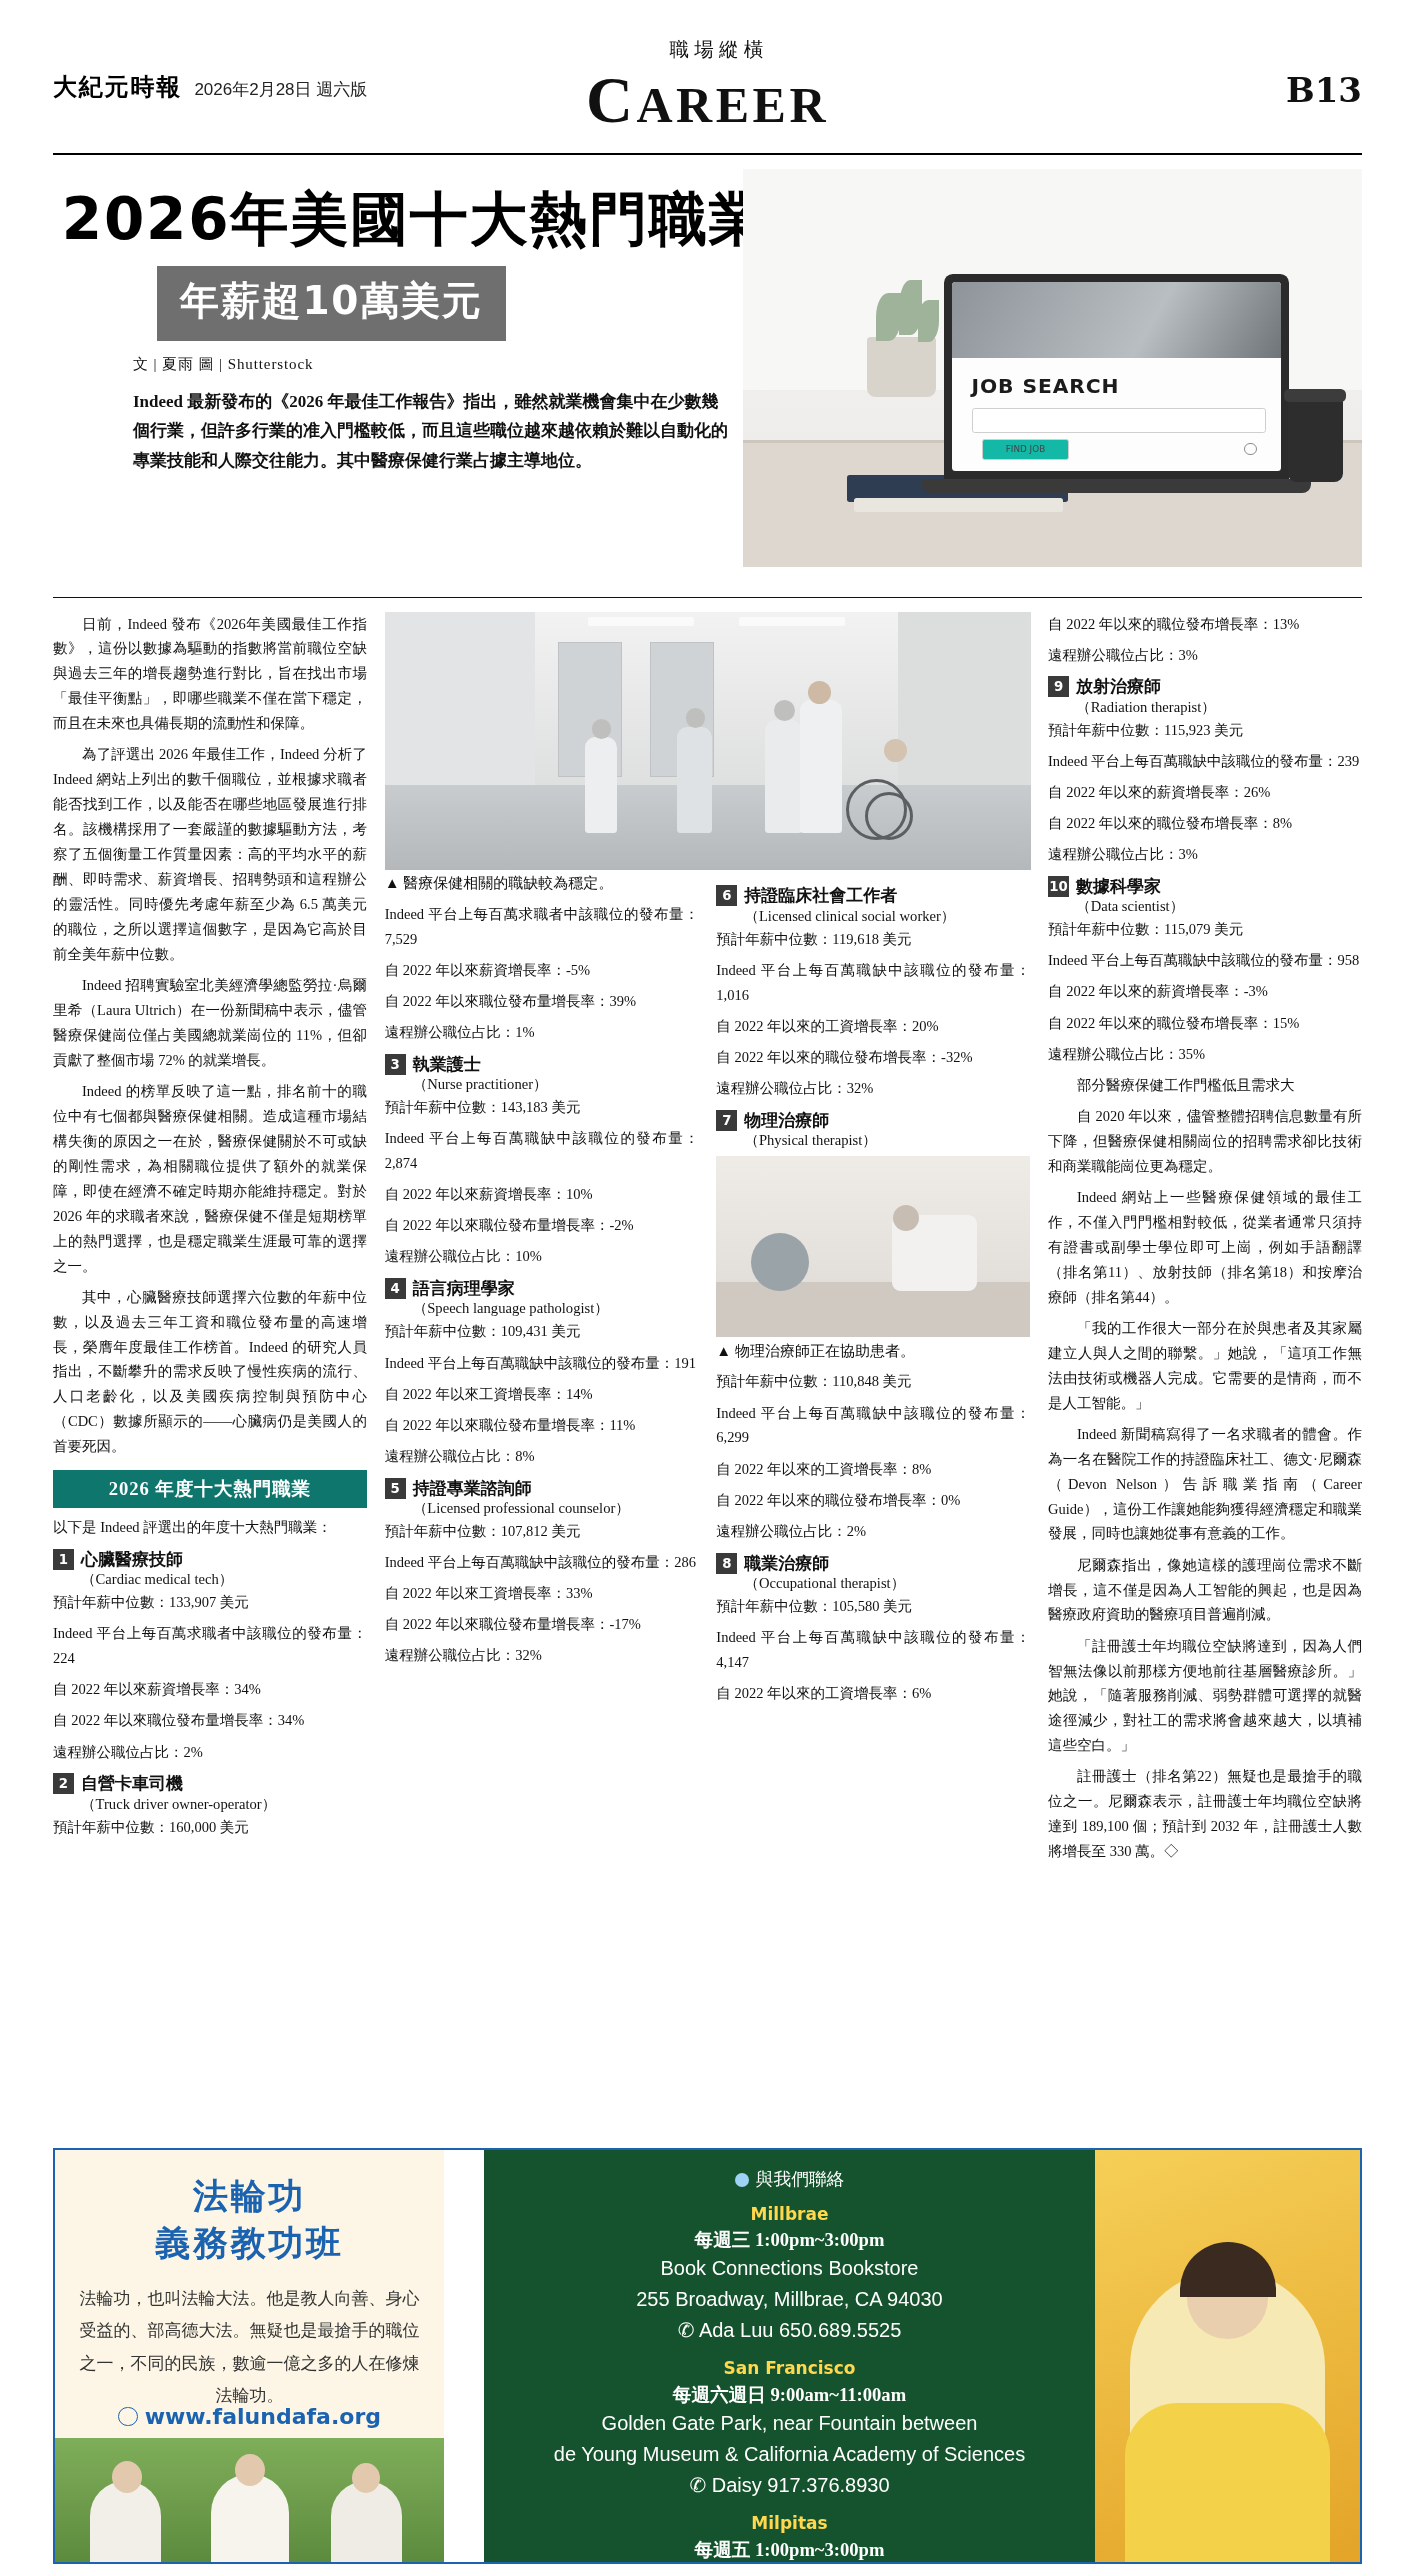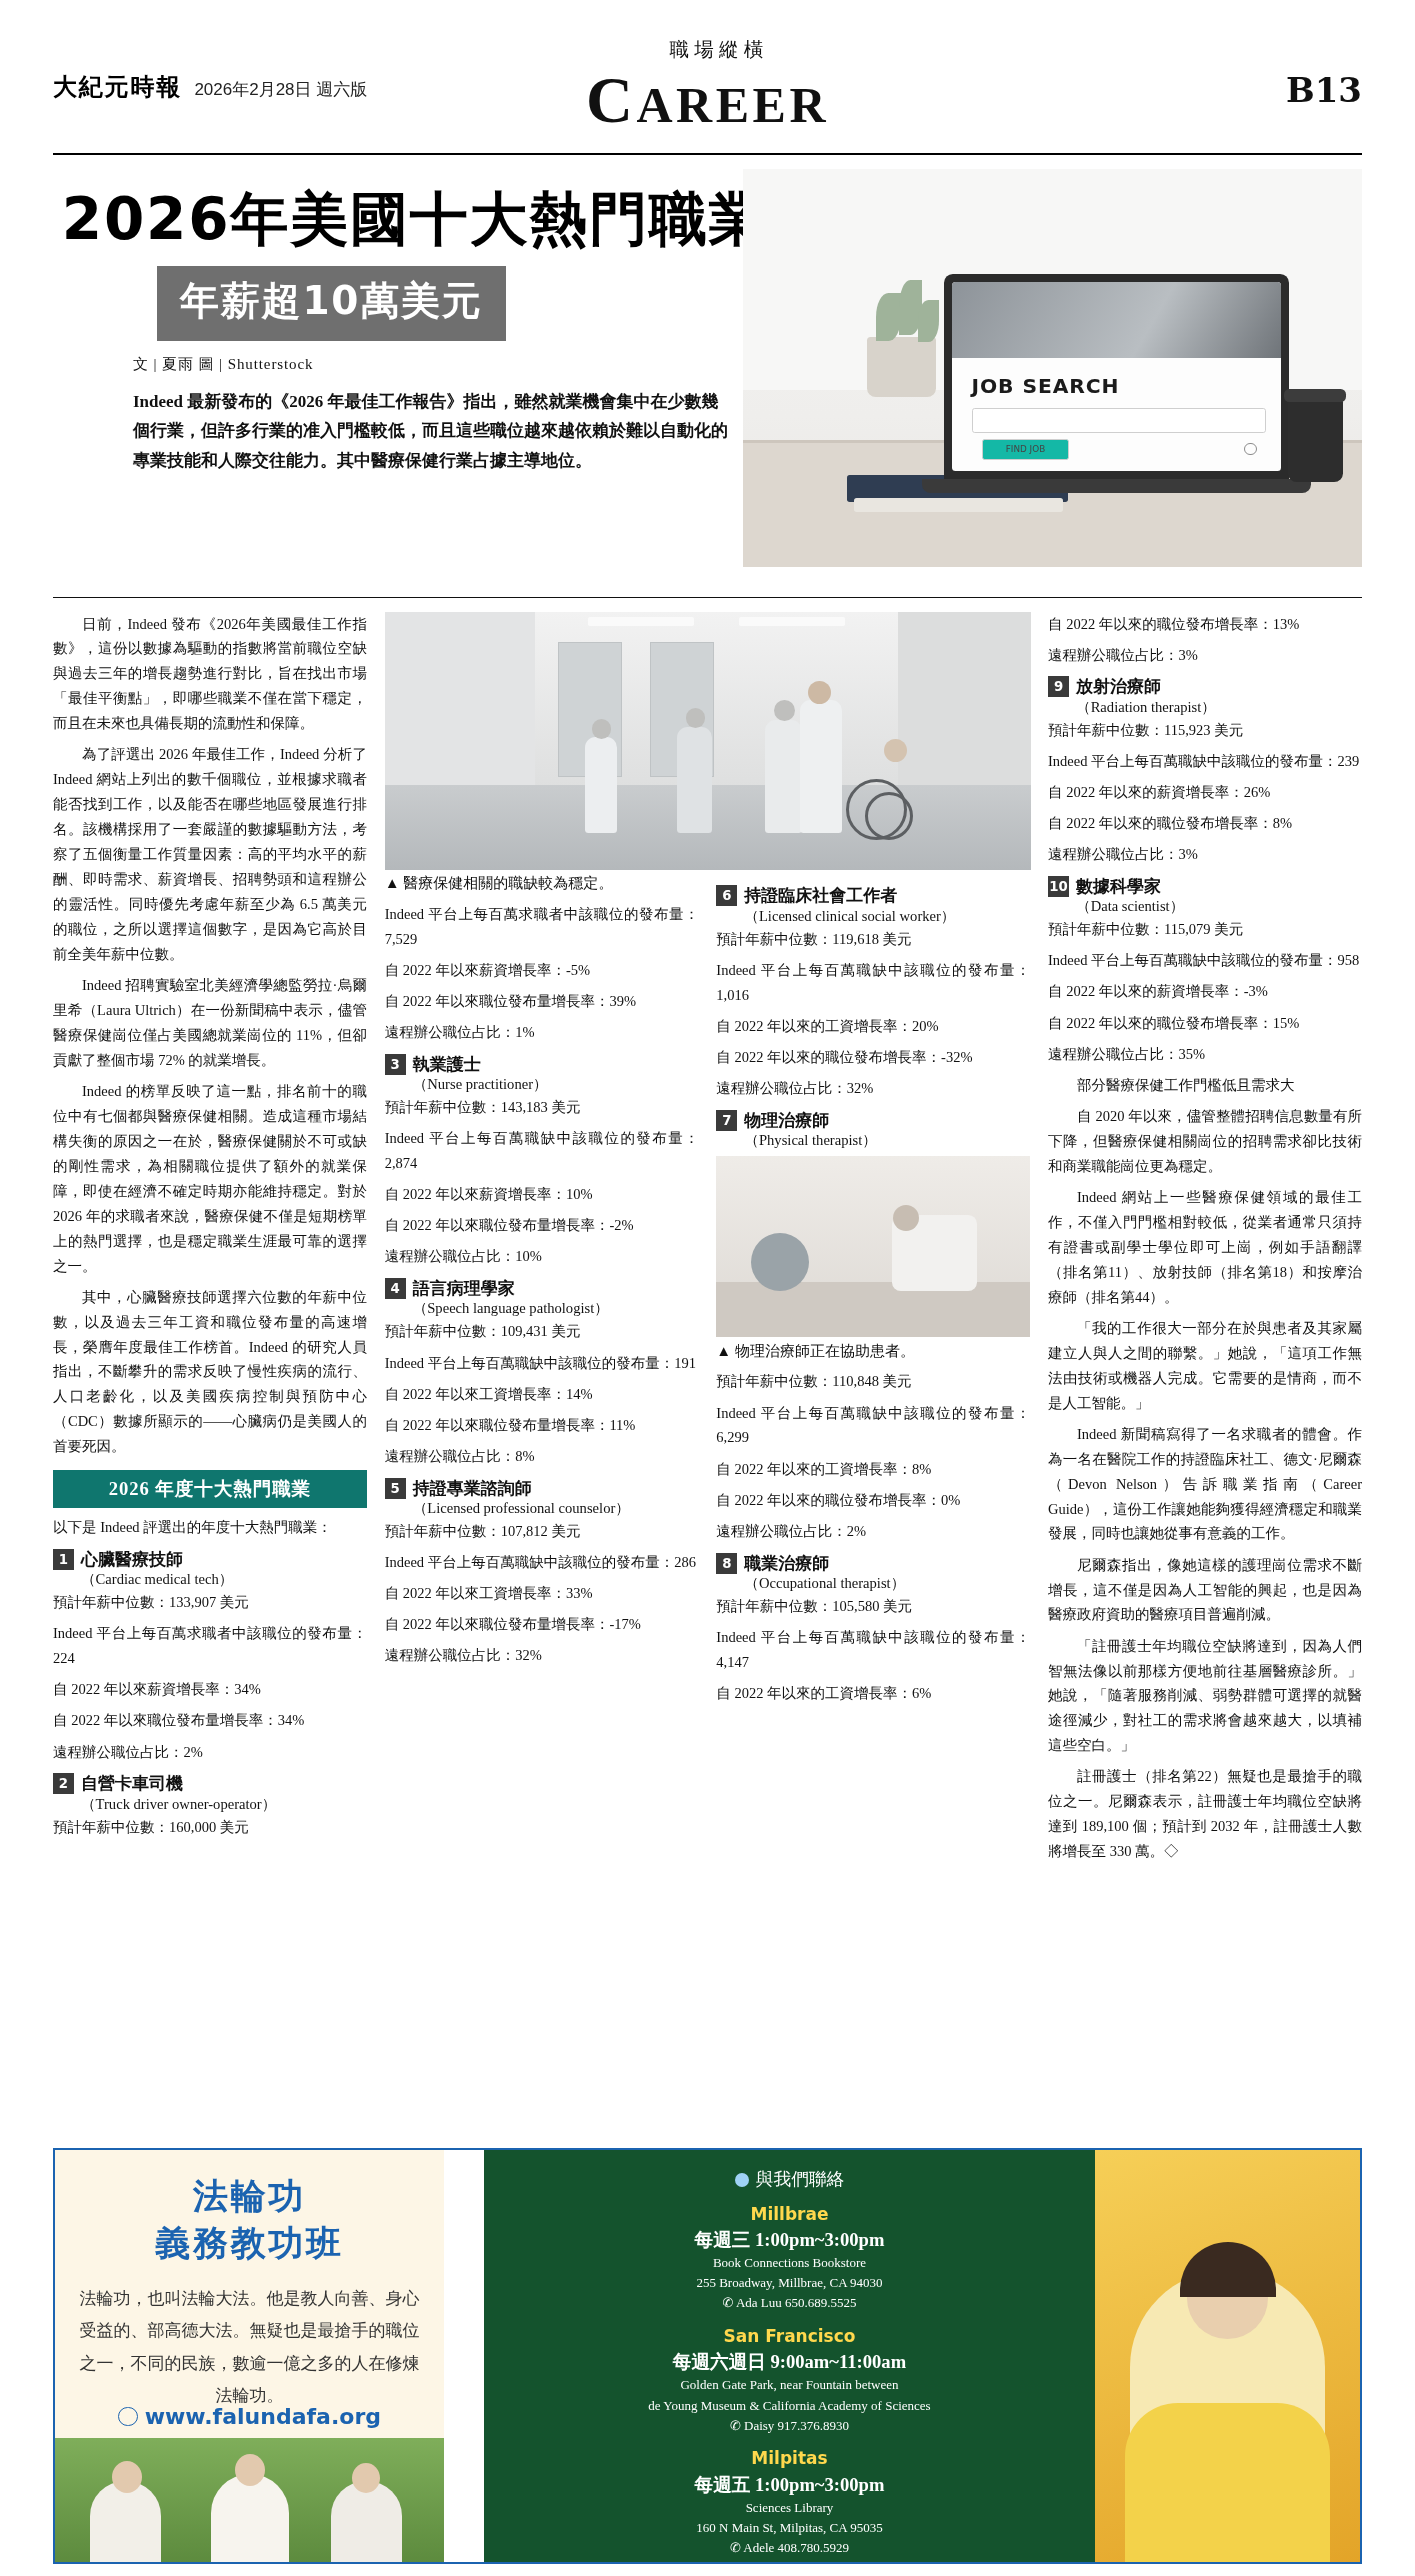--- a/index.html
+++ b/index.html
@@ -90,21 +90,21 @@
   .ad-left{width:389px;background:#fdf6e6;position:relative;padding:23px 19.5px;box-sizing:border-box;}
   .ad-h1{color:#1b63b0;font-weight:bold;font-size:35px;text-align:center;letter-spacing:2.7px;line-height:1.35;font-family:"DejaVu Sans",sans-serif;}
   .ad-text{margin-top:16px;font-size:17px;line-height:1.9;color:#333;text-align:center;}
   .ad-url{position:absolute;left:0;right:0;bottom:133px;text-align:center;font-family:"DejaVu Sans",sans-serif;font-size:22px;color:#1b63b0;font-weight:bold;}
   .ad-url .globe{display:inline-block;width:17.7px;height:17.7px;border:1.8px solid #1b63b0;border-radius:50%;margin-right:7px;vertical-align:-2.7px;}
   .ad-photo-l{position:absolute;left:0;right:0;bottom:0;height:124px;background:linear-gradient(180deg,#7fae5a,#5d8b3e);overflow:hidden;}
   .ad-mid{flex:1;background:#14532d;color:#fff;text-align:center;padding:17.7px 12.4px;box-sizing:border-box;margin-left:40px;}
   .ad-contact{font-size:17.7px;margin-bottom:8.8px;}
   .ad-city{color:#ffd84d;font-weight:bold;font-size:17px;margin-top:12.4px;font-family:"DejaVu Sans",sans-serif;}
   .ad-time{font-weight:bold;font-size:18.6px;margin-top:3.5px;}
-  .ad-line{font-family:Liberation Serif, serif;font-size:13px;line-height:1.55;}
+  .ad-line{font-family:Liberation Sans, sans-serif;font-size:20px;line-height:1.55;}
   .ad-right{width:265px;background:linear-gradient(180deg,#f2c23a,#e8a92b);position:relative;overflow:hidden;}
   .ar-sky{position:absolute;inset:0;background:linear-gradient(160deg,#f6cf57,#e3a428);}
   .ar-person{position:absolute;left:35px;bottom:0;width:195px;height:292px;background:#f7e9b3;border-radius:97px 97px 0 0;}
   .ar-head{position:absolute;left:92px;bottom:223px;width:81px;height:88px;border-radius:41px;background:#e9cfae;}
   .ar-hair{position:absolute;left:85px;bottom:265px;width:96px;height:55px;border-radius:48px 48px 0 0;background:#3a2a20;}
   .ar-shirt{position:absolute;left:30px;bottom:0;width:205px;height:159px;background:#f3d24a;border-radius:53px 53px 0 0;}
 </style>
 </head>
 <body>
 

